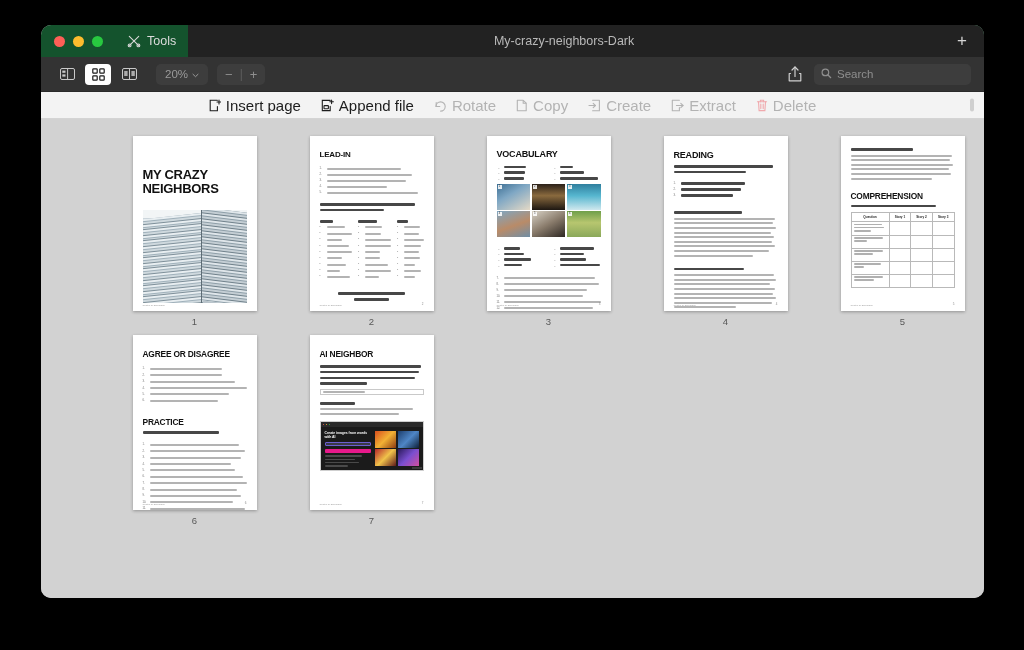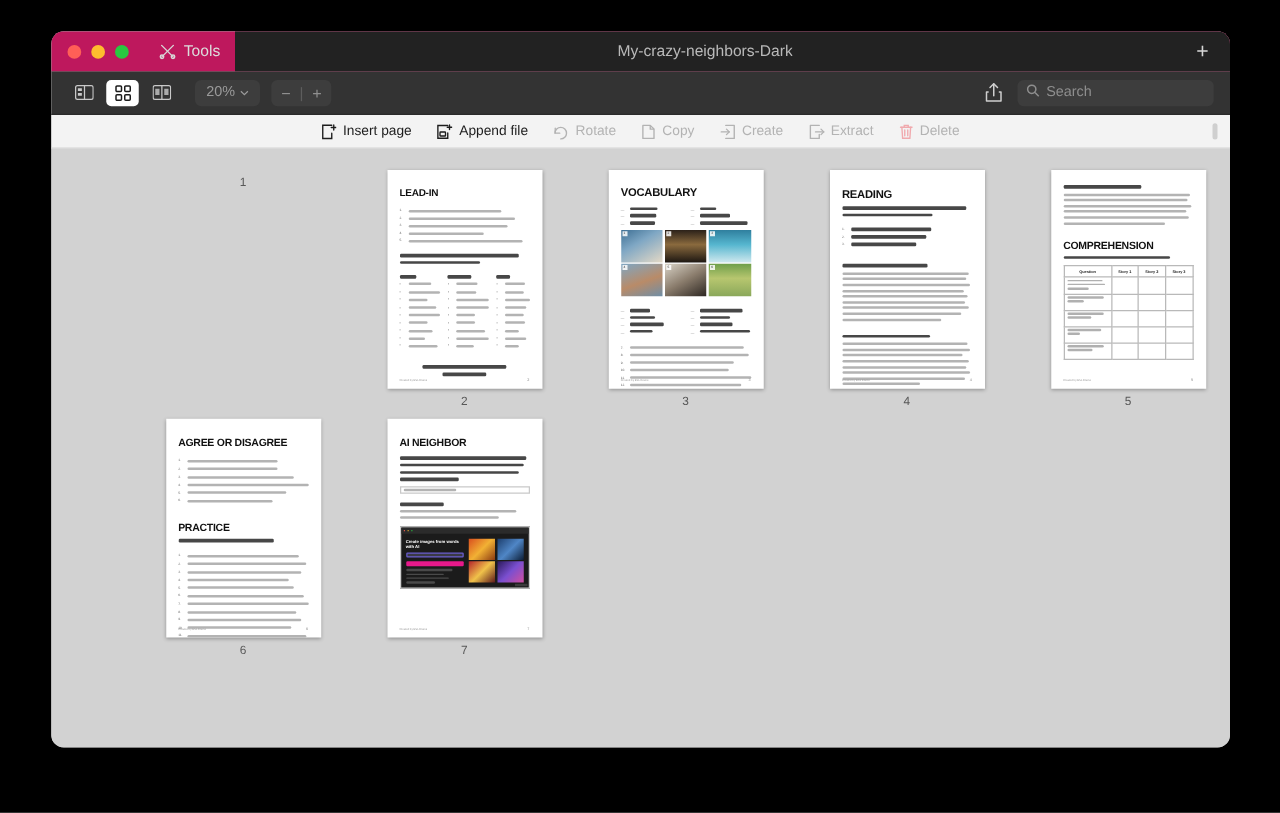--- a/index.html
+++ b/index.html
@@ -18,21 +18,21 @@
     border-radius: 10px;
     overflow: hidden;
     background: #d0d0d0;
     box-shadow: 0 6px 26px rgba(0,0,0,.6);
     display: flex; flex-direction: column;
   }
 
   
   .titlebar {
     height: 32px; flex: 0 0 32px;
-    background: #be185d;
+    background: #14532d;
     display: flex; align-items: stretch;
     position: relative;
   }
   .traffic {
     display: flex; align-items: center; gap: 8px;
     padding: 0 12px 0 13px;
   }
   .dot { width: 11px; height: 11px; border-radius: 50%; display: block; }
   .dot.red { background: #ff5f57; }
   .dot.yellow { background: #febc2e; }
@@ -113,21 +113,21 @@
   .actionbar {
     height: 27px; flex: 0 0 27px;
     background: #f3f3f3;
     border-bottom: 1px solid #d4d4d4;
     display: flex; align-items: center; justify-content: center;
     position: relative;
   }
   .actions { display: flex; align-items: center; gap: 20px; }
   .action {
     display: flex; align-items: center; gap: 5px;
-    font-size: 11px; color: #1d1d1d;
+    font-size: 15px; color: #1d1d1d;
   }
   .action.disabled { color: #b3b3b3; }
   .action svg { display: block; }
   .grabber {
     position: absolute; right: 10px; top: 50%;
     transform: translateY(-50%);
     width: 4px; height: 13px; border-radius: 2px;
     background: #cfcfcf;
   }
 
@@ -444,20 +444,32 @@
       </div>
 
     </div>
     <span class="grabber"></span>
   </div>
 
   <div class="canvas">
     <div class="grid">
 
       <div class="cell">
+        <div class="thumb">
+          <div class="pg">
+            <div class="cover-title">MY CRAZY NEIGHBORS</div>
+            <div class="cover-img">
+              <div class="sky"></div>
+              <div class="bldgL"></div>
+              <div class="bldgR"></div>
+              <div class="bldgEdge"></div>
+            </div>
+            <div class="ft">Created by ESL Brains</div>
+          </div>
+        </div>
         <div class="pgnum">1</div>
       </div>
 
       <div class="cell">
         <div class="thumb">
           <div class="pg">
             <div class="h1" style="font-size:8px;margin-top:4px">LEAD-IN</div>
             <div class="block">
               <div class="lnrow" style="margin-top:3px">
                   <span class="num">1.</span>

